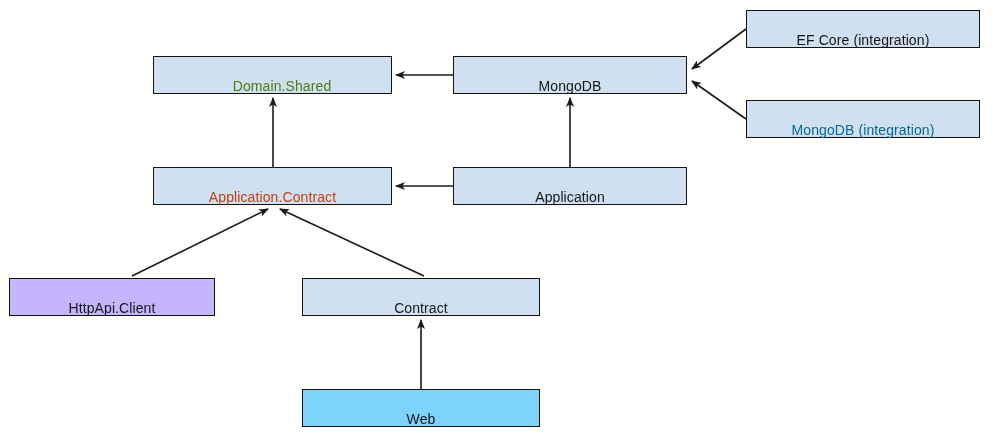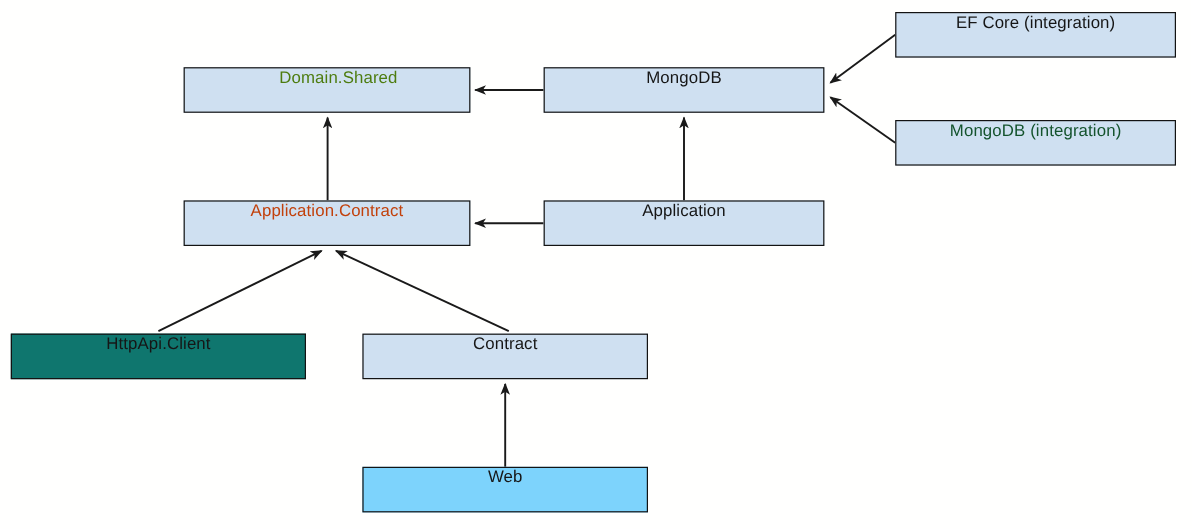--- a/index.html
+++ b/index.html
@@ -23,21 +23,21 @@
     top: 0;
     width: 993px;
     height: 441px;
   }
   .node-box {
     position: absolute;
     box-sizing: border-box;
     background: #cfe0f1;
     border: 1px solid #131313;
     display: flex;
-    align-items: flex-start;
+    align-items: flex-end;
     justify-content: center;
     z-index: 2;
   }
   .node-label {
     font-family: "Liberation Sans", sans-serif;
     font-size: 14px;
     color: #161616;
     line-height: 1;
     white-space: nowrap;
     letter-spacing: 0.1px;
@@ -71,29 +71,29 @@
       <div class="node-box" style="left: 153px; top: 56px; width: 239px; height: 38px; background: rgb(207, 224, 241); border-color: rgb(19, 19, 19);">
         <span class="node-label" style="color: #4d7c0f; margin-left: 19px;">Domain.Shared</span>
       </div>
       <div class="node-box" style="left: 453px; top: 56px; width: 234px; height: 38px; background: rgb(207, 224, 241); border-color: rgb(19, 19, 19);">
         <span class="node-label" style="color: rgb(22, 22, 22);">MongoDB</span>
       </div>
       <div class="node-box" style="left: 746px; top: 10px; width: 234px; height: 38px; background: rgb(207, 224, 241); border-color: rgb(19, 19, 19);">
         <span class="node-label" style="color: rgb(22, 22, 22);">EF Core (integration)</span>
       </div>
       <div class="node-box" style="left: 746px; top: 100px; width: 234px; height: 38px; background: rgb(207, 224, 241); border-color: rgb(19, 19, 19);">
-        <span class="node-label" style="color: #14532d;">MongoDB (integration)</span>
+        <span class="node-label" style="color: #0369a1;">MongoDB (integration)</span>
       </div>
       <div class="node-box" style="left: 153px; top: 167px; width: 239px; height: 38px; background: rgb(207, 224, 241); border-color: rgb(19, 19, 19);">
         <span class="node-label" style="color: #c2410c;">Application.Contract</span>
       </div>
       <div class="node-box" style="left: 453px; top: 167px; width: 234px; height: 38px; background: rgb(207, 224, 241); border-color: rgb(19, 19, 19);">
         <span class="node-label" style="color: rgb(22, 22, 22);">Application</span>
       </div>
-      <div class="node-box" style="left: 9px; top: 278px; width: 246px; height: 38px; background: #0f766e; border-color: rgb(19, 19, 19);">
+      <div class="node-box" style="left: 9px; top: 278px; width: 206px; height: 38px; background: #c4b5fd; border-color: rgb(19, 19, 19);">
         <span class="node-label" style="color: rgb(22, 22, 22);">HttpApi.Client</span>
       </div>
       <div class="node-box" style="left: 302px; top: 278px; width: 238px; height: 38px; background: rgb(207, 224, 241); border-color: rgb(19, 19, 19);">
         <span class="node-label" style="color: rgb(22, 22, 22);">Contract</span>
       </div>
       <div class="node-box" style="left: 302px; top: 389px; width: 238px; height: 38px; background: #7dd3fc; border-color: rgb(19, 19, 19);">
         <span class="node-label" style="color: rgb(22, 22, 22);">Web</span>
       </div>
     </div>
 

